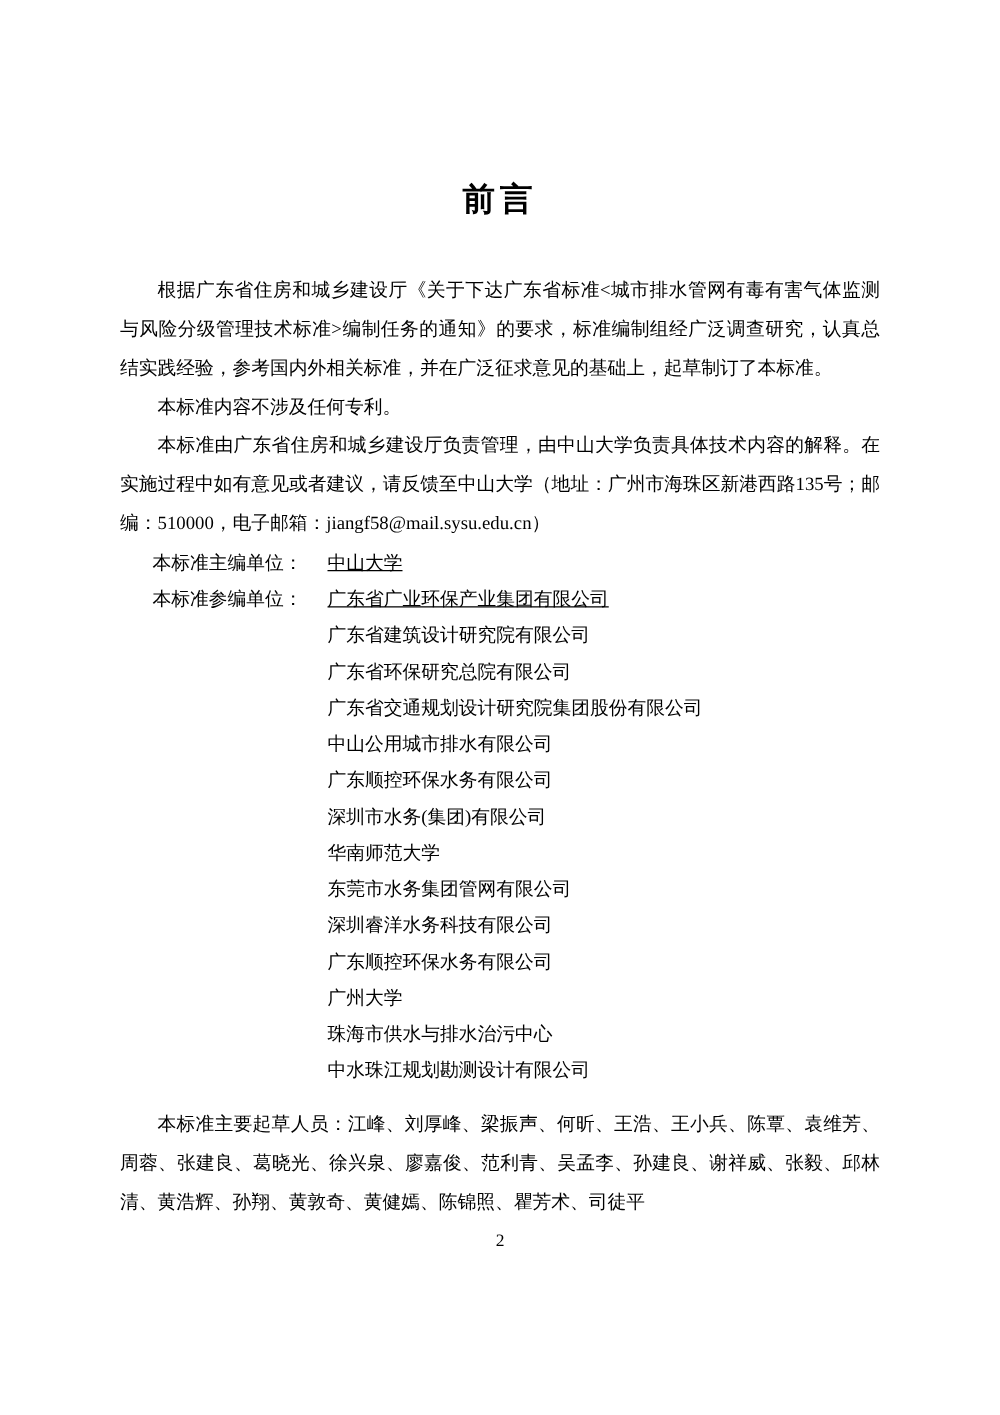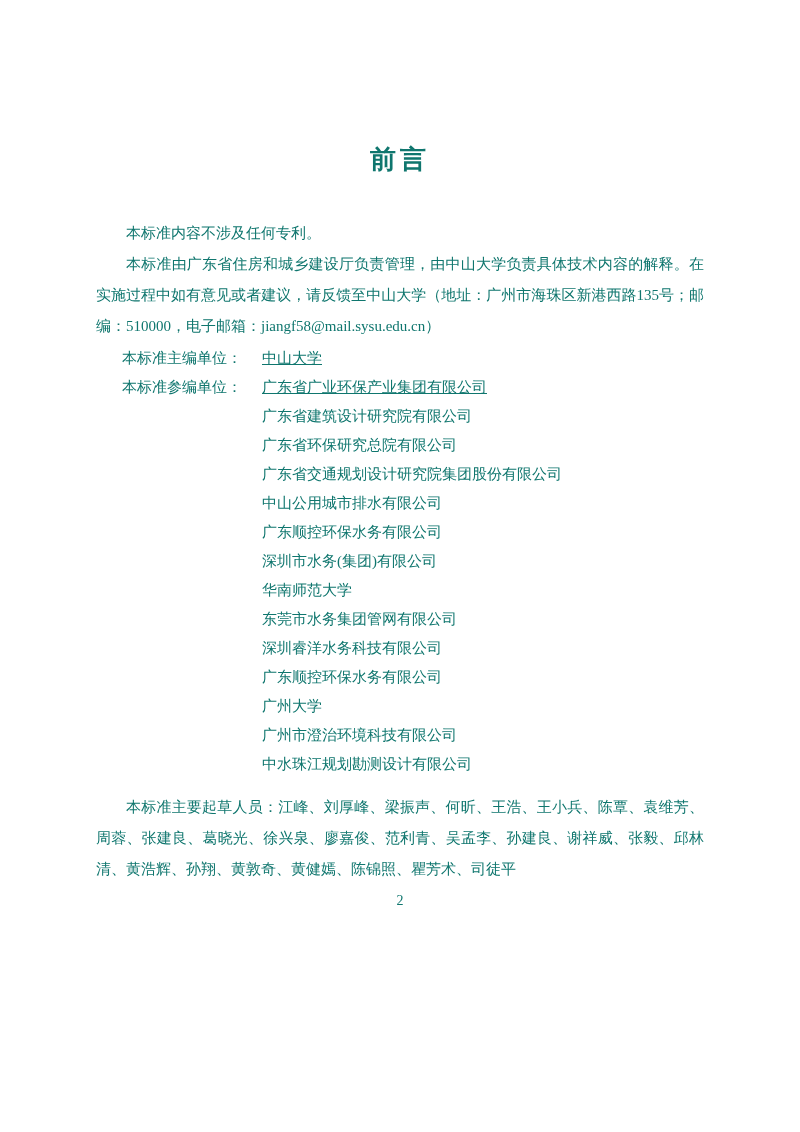--- a/index.html
+++ b/index.html
@@ -2,21 +2,21 @@
 <html><head>
 <meta charset="utf-8">
 <style>
   * { box-sizing: border-box; }
   html, body { margin: 0; padding: 0; background: #ffffff; }
   .page {
     width: 800px;
     height: 1132px;
     margin: 0 auto;
     background: #ffffff;
-    color: #0f766e;
+    color: #000000;
     font-family: "Liberation Serif", "DejaVu Serif", serif;
     padding: 144px 96px 0 96px;
     overflow: hidden;
     position: relative;
   }
   .doc-title {
     margin: 0 0 42px 0;
     text-align: center;
     font-size: 26px;
     font-weight: bold;
@@ -62,20 +62,21 @@
     line-height: 18px;
   }
 </style>
 </head>
 <body>
 
 <div class="page">
 
   <h1 class="doc-title">前言</h1>
 
+  <p class="body-par">根据广东省住房和城乡建设厅《关于下达广东省标准&lt;城市排水管网有毒有害气体监测与风险分级管理技术标准&gt;编制任务的通知》的要求，标准编制组经广泛调查研究，认真总结实践经验，参考国内外相关标准，并在广泛征求意见的基础上，起草制订了本标准。</p>
   <p class="body-par">本标准内容不涉及任何专利。</p>
   <p class="body-par">本标准由广东省住房和城乡建设厅负责管理，由中山大学负责具体技术内容的解释。在实施过程中如有意见或者建议，请反馈至中山大学（地址：广州市海珠区新港西路135号；邮编：510000，电子邮箱：jiangf58@mail.sysu.edu.cn）</p>
 
   <div class="units">
     <div class="unit-row">
       <span class="unit-label">本标准主编单位：</span>
       <span class="unit-value">中山大学</span>
     </div>
     <div class="unit-row">
       <span class="unit-label">本标准参编单位：</span>
@@ -85,21 +86,21 @@
     <div class="unit-item">广东省环保研究总院有限公司</div>
     <div class="unit-item">广东省交通规划设计研究院集团股份有限公司</div>
     <div class="unit-item">中山公用城市排水有限公司</div>
     <div class="unit-item">广东顺控环保水务有限公司</div>
     <div class="unit-item">深圳市水务(集团)有限公司</div>
     <div class="unit-item">华南师范大学</div>
     <div class="unit-item">东莞市水务集团管网有限公司</div>
     <div class="unit-item">深圳睿洋水务科技有限公司</div>
     <div class="unit-item">广东顺控环保水务有限公司</div>
     <div class="unit-item">广州大学</div>
-    <div class="unit-item">广州市澄治环境科技有限公司</div>
+    <div class="unit-item">珠海市供水与排水治污中心</div>
     <div class="unit-item">中水珠江规划勘测设计有限公司</div>
   </div>
 
   <p class="drafters-par">本标准主要起草人员：江峰、刘厚峰、梁振声、何昕、王浩、王小兵、陈覃、袁维芳、周蓉、张建良、葛晓光、徐兴泉、廖嘉俊、范利青、吴孟李、孙建良、谢祥威、张毅、邱林清、黄浩辉、孙翔、黄敦奇、黄健嫣、陈锦照、瞿芳术、司徒平</p>
 
   <div class="page-number">2</div>
 
 </div>
 
 </body></html>

